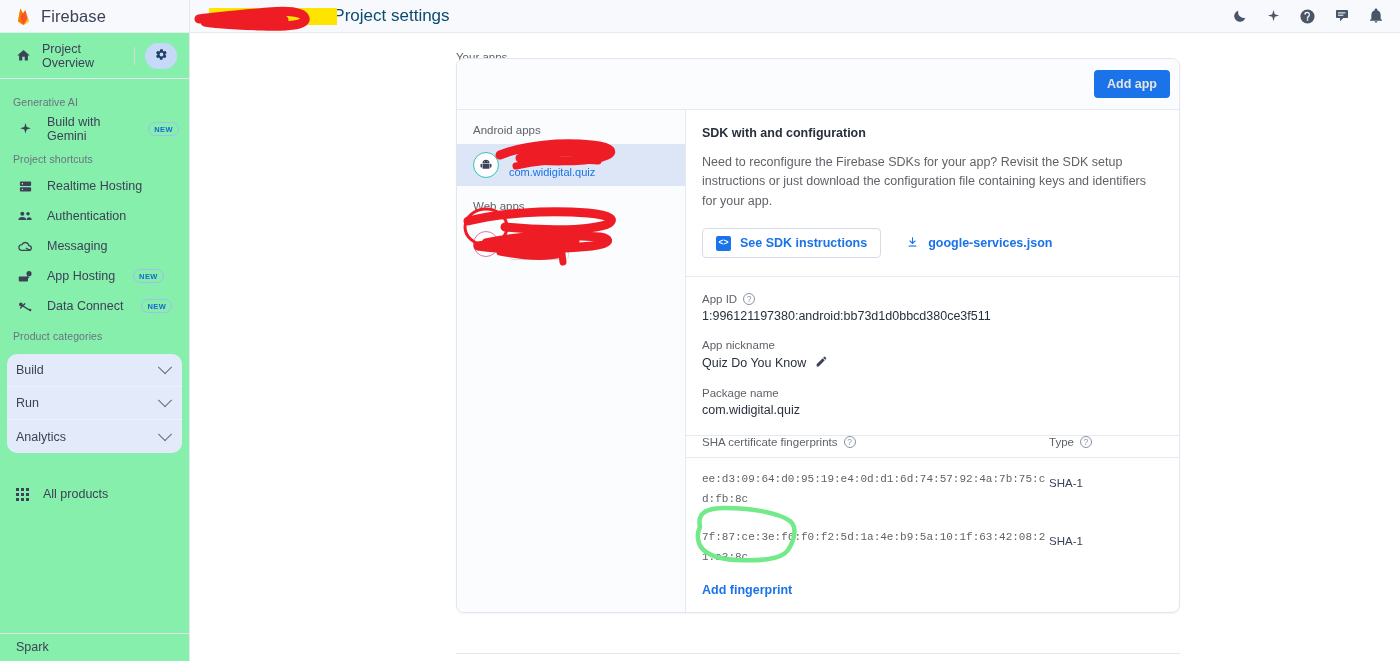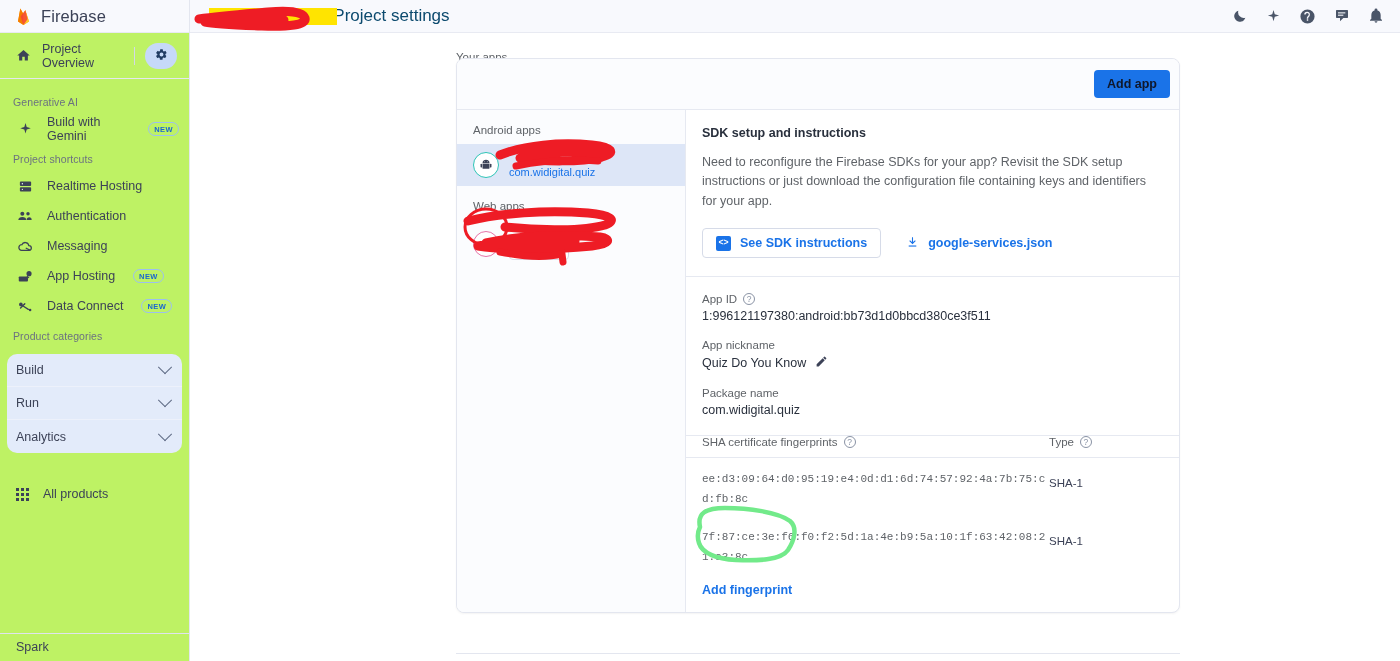--- a/index.html
+++ b/index.html
@@ -9,21 +9,21 @@
     overflow: hidden;
     font-family: "Liberation Sans", sans-serif;
     background: #f8f9fd;
     color: #3c4043;
   }
   .app { position: relative; width: 1400px; height: 661px; display: flex; }
 
   
   .sidebar {
     width: 190px; height: 661px;
-    background: #bef264;
+    background: #86efac;
     border-right: 1px solid #e3e6ef;
     display: flex; flex-direction: column;
     flex: 0 0 190px;
     position: relative;
   }
   .brand {
     height: 33px;
     display: flex; align-items: center; gap: 10px;
     padding: 0 16px;
     background: #f8f9fd;
@@ -109,21 +109,21 @@
     border: 1px solid #e3e6ef; border-radius: 8px;
     background: #fff; overflow: hidden;
     box-shadow: 0 1px 2px rgba(60,64,67,.06);
   }
   .card-head {
     height: 51px; border-bottom: 1px solid #e6e9f1;
     display: flex; align-items: center; justify-content: flex-end;
     padding-right: 9px; background: #fbfcfe;
   }
   .btn-primary {
-    background: #1a73e8; color: #0f172a; border: none;
+    background: #1a73e8; color: #e5e5e5; border: none;
     border-radius: 4px; height: 28px; padding: 0 13px;
     font-size: 12.5px; font-weight: bold; cursor: pointer;
     font-family: "Liberation Sans", sans-serif;
   }
   .card-body { display: flex; height: 503px; }
 
   .app-list {
     width: 229px; flex: 0 0 229px; background: #fbfcfe;
     border-right: 1px solid #e6e9f1;
   }
@@ -438,21 +438,21 @@
               <span class="app-meta">
                 <span class="app-title">&nbsp;</span>
                 <span class="web-chip">Web App</span>
               </span>
             </div>
           </div>
 
           <div class="detail">
 
             <div class="detail-sec bordered">
-              <div class="sdk-title">SDK setup and instructions</div>
+              <div class="sdk-title">SDK with and configuration</div>
               <div class="sdk-desc">Need to reconfigure the Firebase SDKs for your app? Revisit the SDK setup instructions or just download the configuration file containing keys and identifiers for your app.</div>
               <div class="sdk-actions">
                 <button class="btn-outline">
                   <span class="code-badge">&lt;&gt;</span>
                   <span>See SDK instructions</span>
                 </button>
                 <span class="link-dl">
                   <span>
                     <svg width="13" height="14" viewBox="0 0 24 24" fill="#1a73e8">
                         <path d="M11 3h2v9.2l3.6-3.6 1.4 1.4L12 16 6 10l1.4-1.4L11 12.2z"></path>

